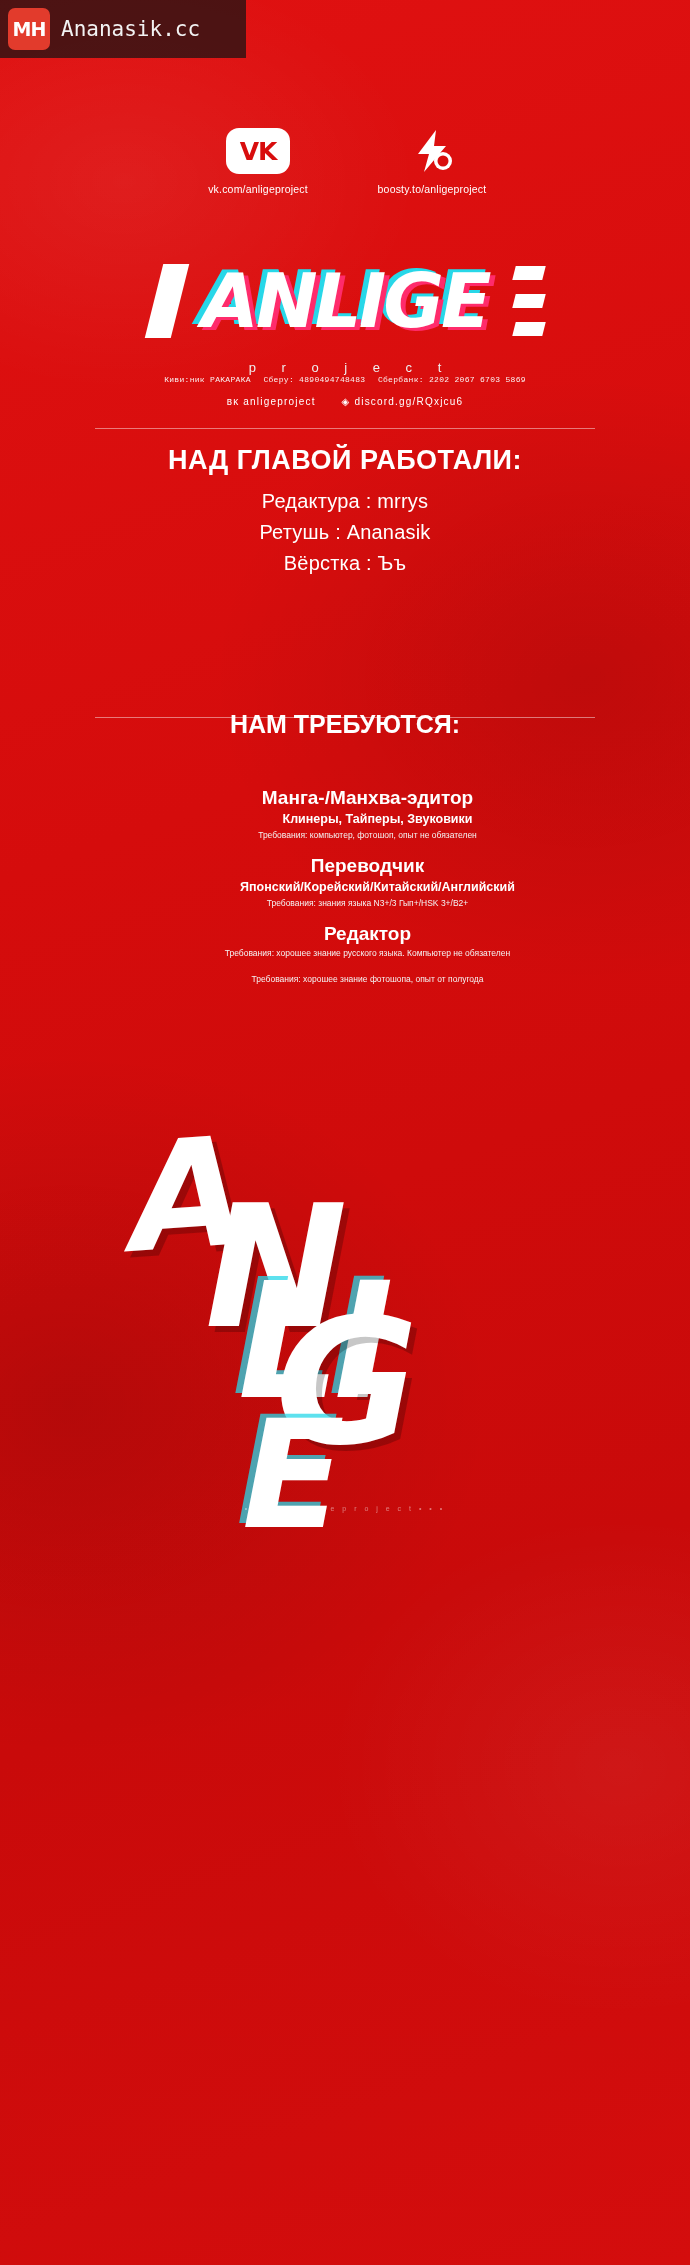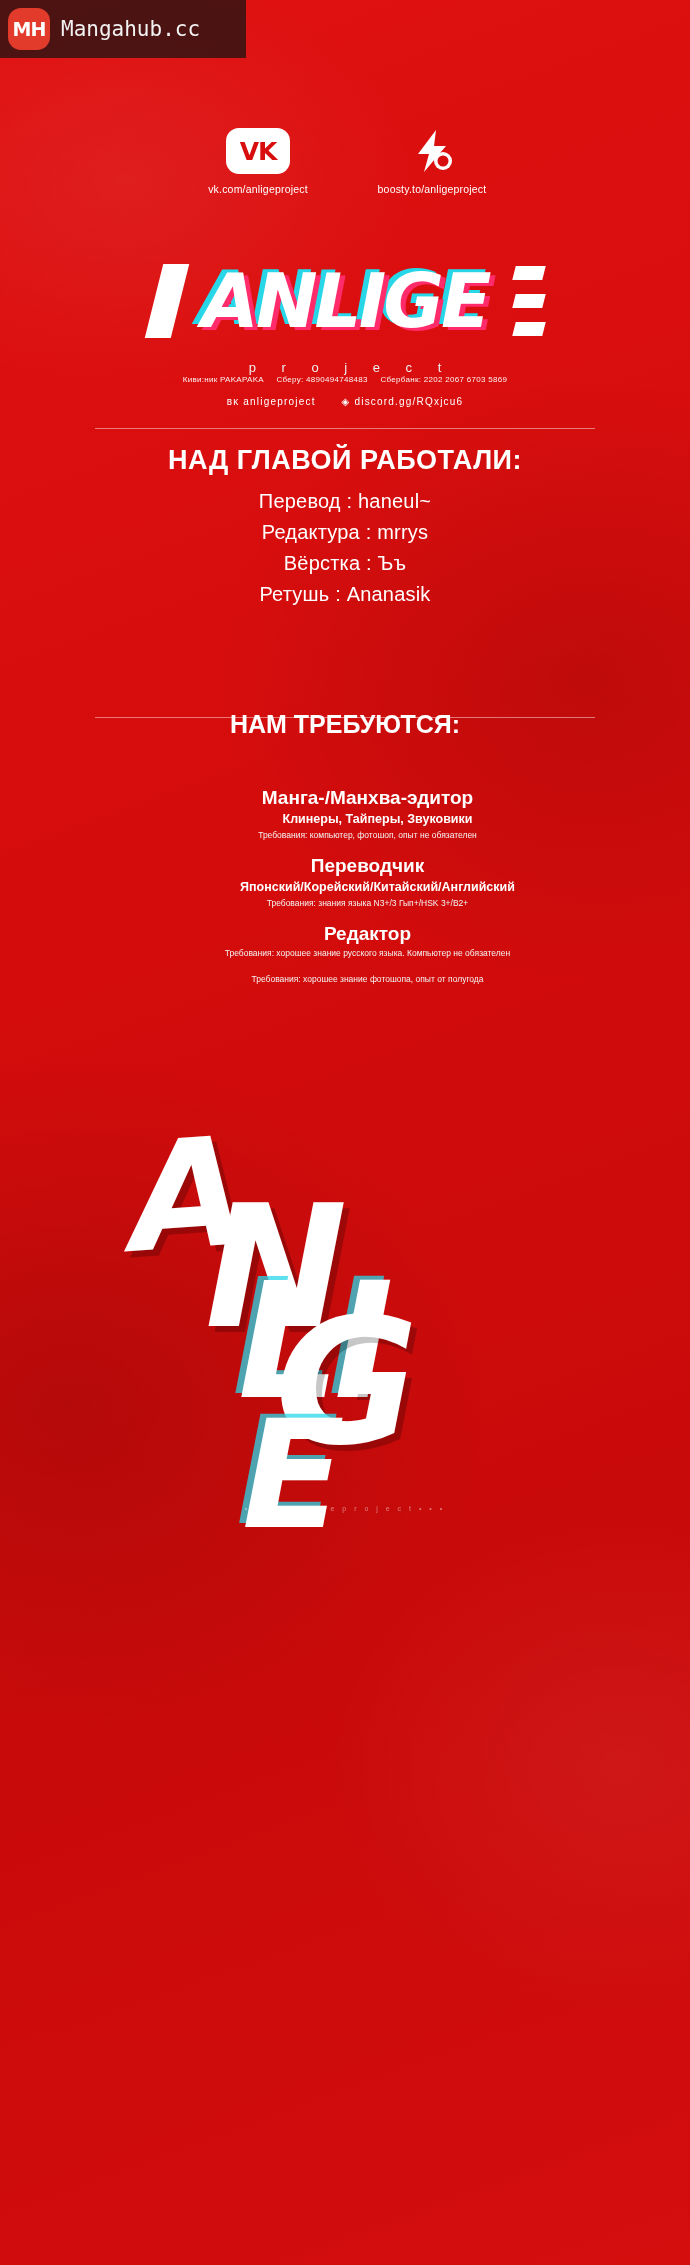--- a/index.html
+++ b/index.html
@@ -31,21 +31,21 @@
     height: 58px;
     background: rgba(20,20,20,0.72);
     display: flex;
     align-items: center;
     padding-left: 8px;
     z-index: 40;
   }
   .wm-logo {
     width: 42px; height: 42px;
     background: #e23b2c;
-    border-radius: 13px;
+    border-radius: 7px;
     display: flex; align-items: center; justify-content: center;
     font-weight: bold; font-size: 19px; color: #fff;
     letter-spacing: -1px;
     font-family: "DejaVu Sans", sans-serif;
   }
   .wm-text {
     margin-left: 11px;
     font-size: 21px;
     color: #f2f2f2;
     font-family: "DejaVu Sans Mono", monospace;
@@ -148,20 +148,21 @@
     text-align: center;
     font-size: 8px;
     letter-spacing: 0.3px;
     color: #fdfdfd;
     font-family: "Liberation Sans", sans-serif;
   }
   .donate-line span.chip {
     display: inline-block;
     margin: 0 5px;
     opacity: 0.95;
+    font-family: Liberation Mono, monospace;
   }
   .contacts-line {
     position: absolute;
     top: 396px; left: 0; width: 100%;
     text-align: center;
     font-size: 10px;
     letter-spacing: 1.2px;
     color: #fff;
     font-family: "Liberation Sans", sans-serif;
   }
@@ -276,21 +277,21 @@
     font-family: "Liberation Sans", sans-serif;
   }
 </style>
 </head>
 <body>
 
 <div class="page">
 
   <div class="watermark">
     <div class="wm-logo">MH</div>
-    <div class="wm-text">Mangahub.cc</div>
+    <div class="wm-text">Ananasik.cc</div>
   </div>
 
   <div class="socials">
     <div class="social">
       <div class="social-badge">
         <span class="vk-glyph">VK</span>
       </div>
       <div class="social-label">vk.com/anligeproject</div>
     </div>
     <div class="social">
@@ -329,24 +330,23 @@
     <span>anligeproject</span>
     <span class="sep"></span>
     <span>◈</span>
     <span>discord.gg/RQxjcu6</span>
   </div>
 
   <div class="rule rule-1"></div>
 
   <div class="credits-title">НАД ГЛАВОЙ РАБОТАЛИ:</div>
   <div class="credits-list">
-    <div class="credit-row">Перевод : haneul~</div>
     <div class="credit-row">Редактура : mrrys</div>
+    <div class="credit-row">Ретушь : Ananasik</div>
     <div class="credit-row">Вёрстка : Ъъ</div>
-    <div class="credit-row">Ретушь : Ananasik</div>
   </div>
 
   <div class="rule rule-2"></div>
 
   <div class="hiring-title">НАМ ТРЕБУЮТСЯ:</div>
   <div class="roles">
     <div class="role">
       <div class="role-name">Манга-/Манхва-эдитор</div>
       <div class="role-sub">Клинеры, Тайперы, Звуковики</div>
       <div class="role-req">Требования: компьютер, фотошоп, опыт не обязателен</div>

